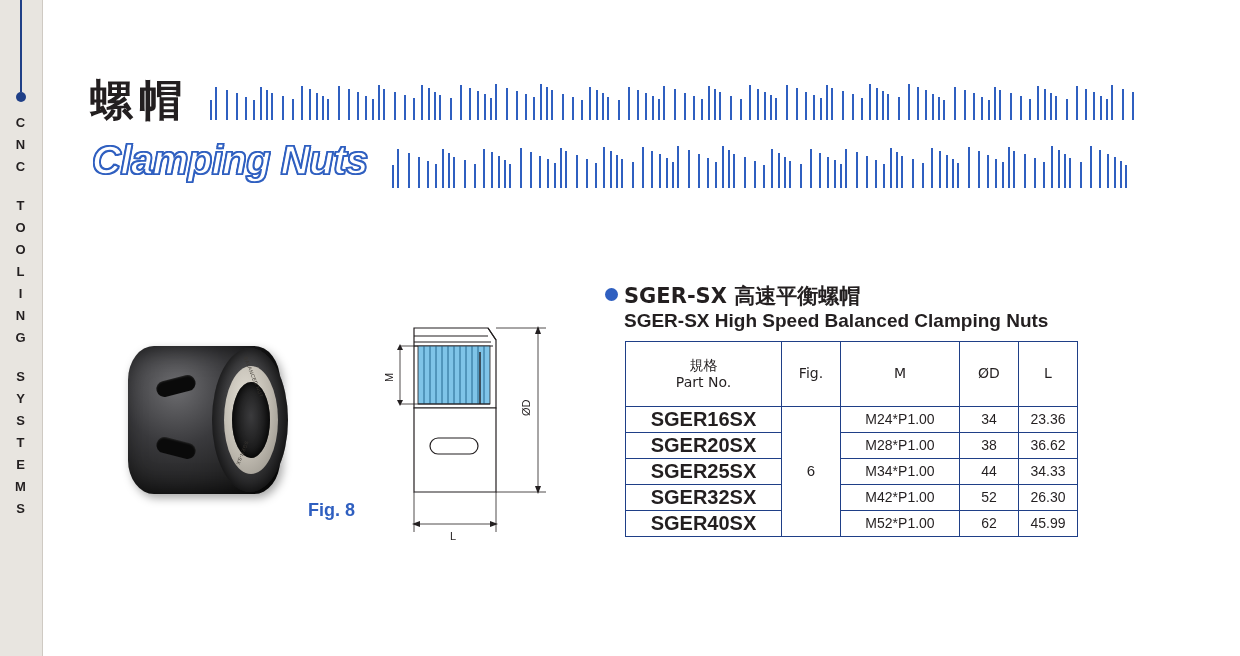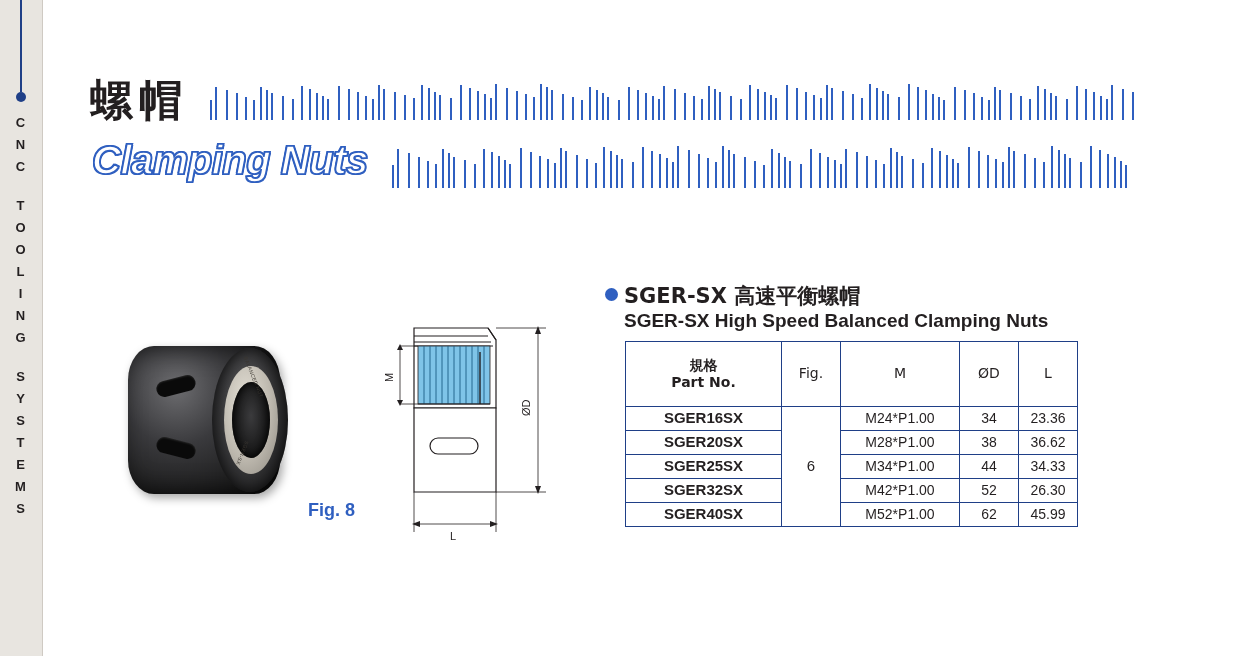--- a/index.html
+++ b/index.html
@@ -213,29 +213,29 @@
     text-align: center;
     padding: 0;
     line-height: 1.25;
   }
   #spec-table thead th {
     height: 64px;
     font-weight: normal;
     font-family: "DejaVu Sans", sans-serif;
     font-size: 14px;
   }
-  #spec-table thead th.partno { width: 155px; font-weight: bold; }
+  #spec-table thead th.partno { width: 155px; }
   #spec-table thead th.fig    { width: 58px; }
   #spec-table thead th.m      { width: 118px; }
   #spec-table thead th.d      { width: 58px; }
   #spec-table thead th.l      { width: 58px; }
   #spec-table tbody td { height: 23px; }
   #spec-table tbody td.partno {
     font-weight: bold;
-    font-size: 15px;
+    font-size: 20px;
   }
   #spec-table tbody td.figcell {
     font-size: 15px;
   }
 </style>
 </head>
 <body>
 
 <div id="sidebar">
   <div id="sidebar-line"></div>

